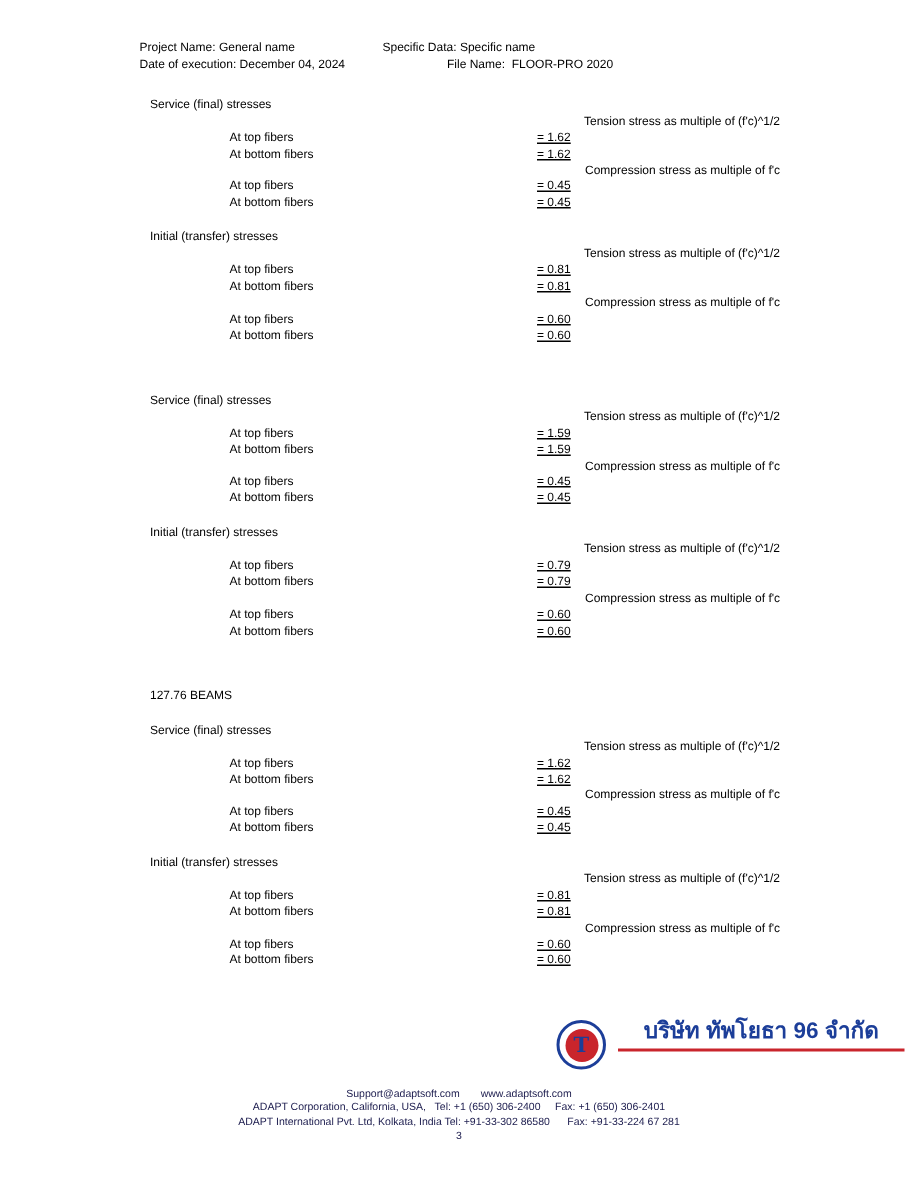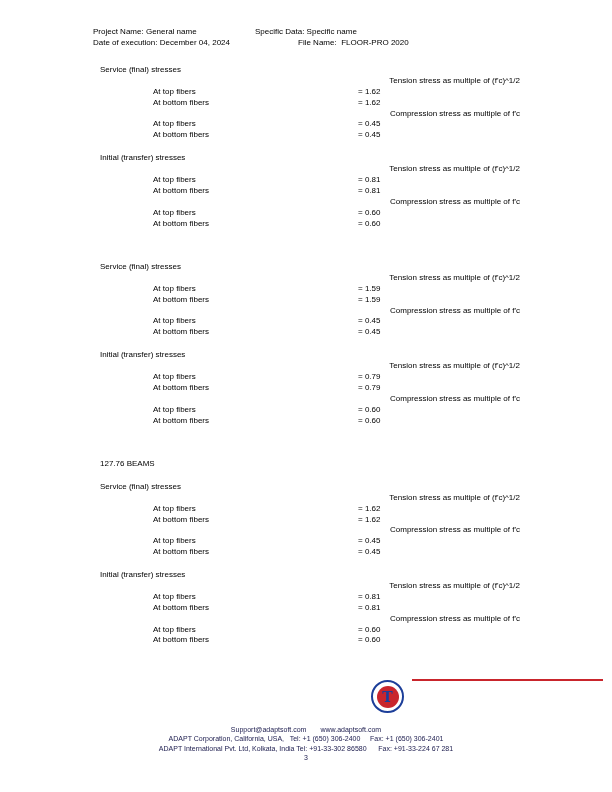--- a/index.html
+++ b/index.html
@@ -13,21 +13,21 @@
   .h-abs1{position:absolute;left:162px;top:0;}
   .h-abs2{position:absolute;left:205px;top:0;}
   .h-pair span{display:inline;}
   
   .section{position:absolute;left:100px;width:420px;}
   .sec-title{height:10.9px;line-height:10.9px;font-size:8px;margin-bottom:12px;white-space:nowrap;}
   .block{margin-bottom:12px;}
   .line{position:relative;height:10.9px;line-height:10.9px;font-size:8px;white-space:nowrap;}
   .t1{padding-left:19px;text-align:right;}
   .rlabel{position:absolute;left:53px;top:0;}
-  .val{position:absolute;left:258px;top:0;}
+  .val{position:absolute;left:258px;top:0;text-decoration:underline;}
   
   .footer{position:absolute;left:0;top:725px;width:612px;text-align:center;font-size:7px;color:#1b1b4d;}
   .f-line{height:9.4px;line-height:9.4px;white-space:pre;}
   .f-site{margin-left:14px;}
   .f-page{height:9.4px;line-height:9.4px;}
   
   .logo{position:absolute;left:371px;top:678px;width:232px;height:42px;}
   .logo-circle{
     position:absolute;left:0;top:2px;width:33px;height:33px;border-radius:50%;
     border:2.5px solid #1c3e99;background:#ffffff;box-sizing:border-box;
@@ -198,20 +198,21 @@
     </div>
   </div>
 
   <div class="logo">
     <div class="logo-circle">
       <div class="logo-disc">
         <span class="logo-letter">T</span>
       </div>
     </div>
     <div class="logo-text">
+      <div class="logo-thai">บริษัท ทัพโยธา 96 จำกัด</div>
       <div class="logo-divider"></div>
     </div>
   </div>
 
   <div class="footer">
     <div class="f-line"><span>Support@adaptsoft.com</span><span class="f-site">www.adaptsoft.com</span></div>
     <div class="f-line">ADAPT Corporation, California, USA,   Tel: +1 (650) 306-2400     Fax: +1 (650) 306-2401</div>
     <div class="f-line">ADAPT International Pvt. Ltd, Kolkata, India Tel: +91-33-302 86580      Fax: +91-33-224 67 281</div>
     <div class="f-page">3</div>
   </div>

